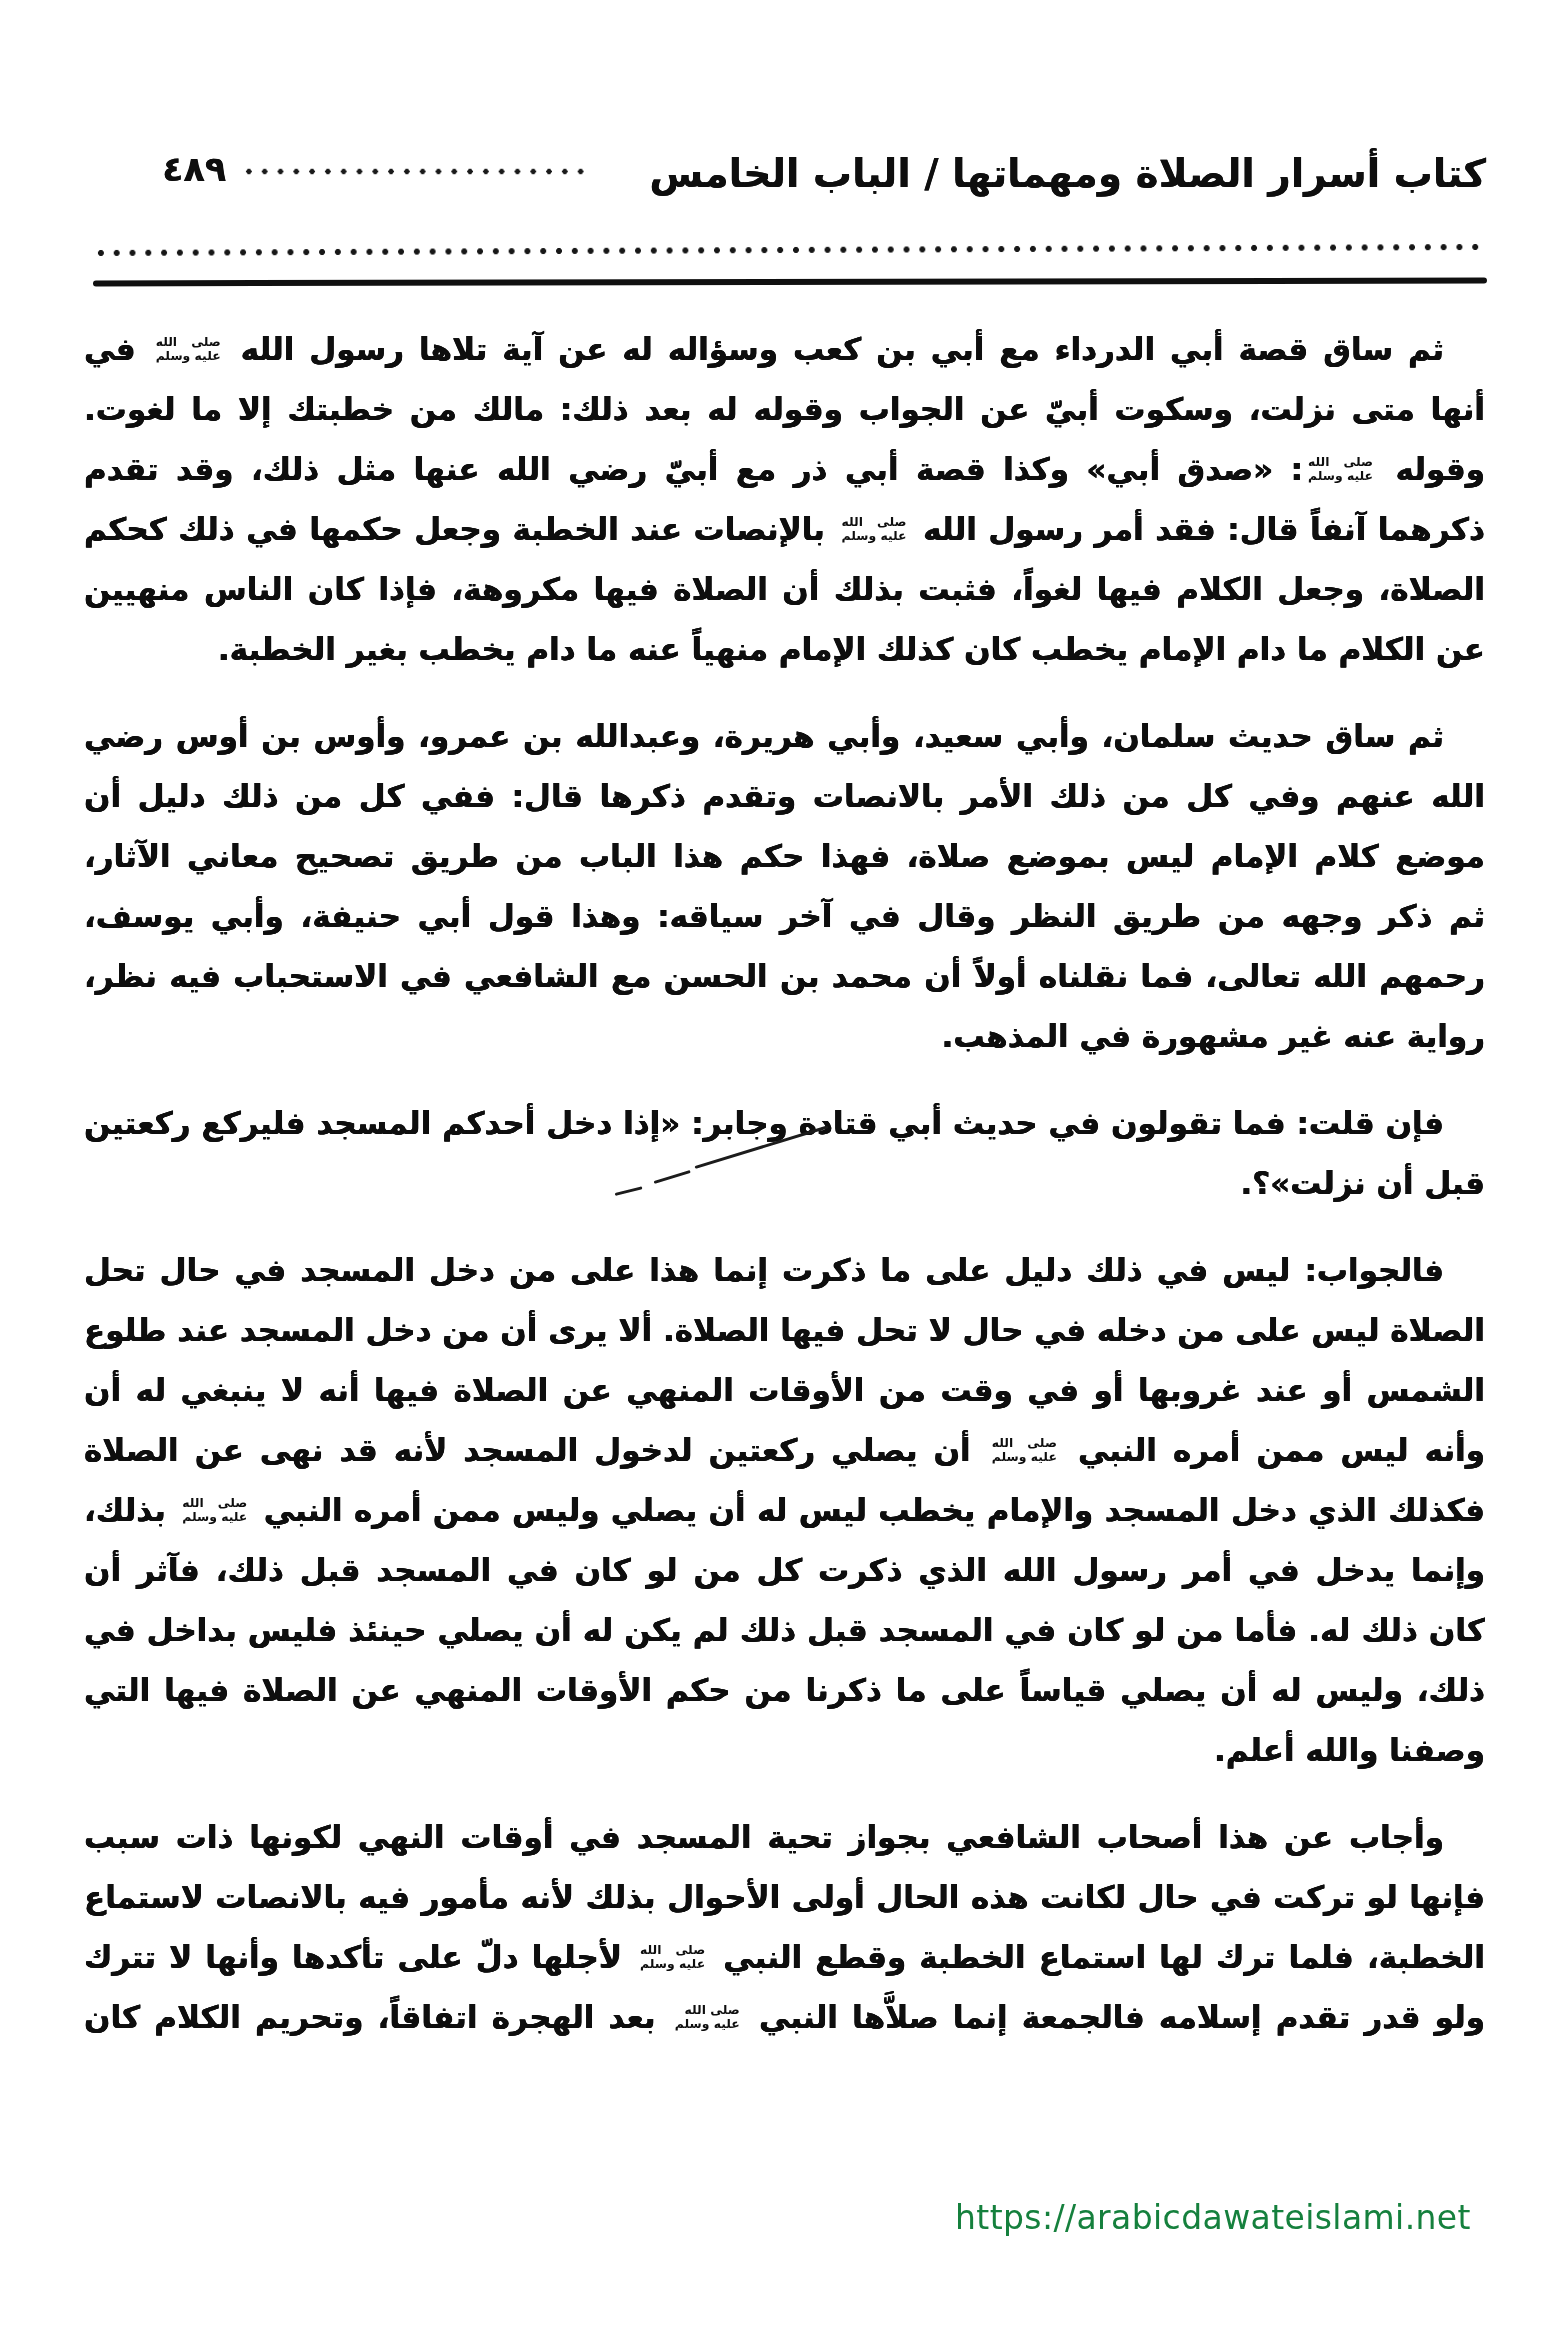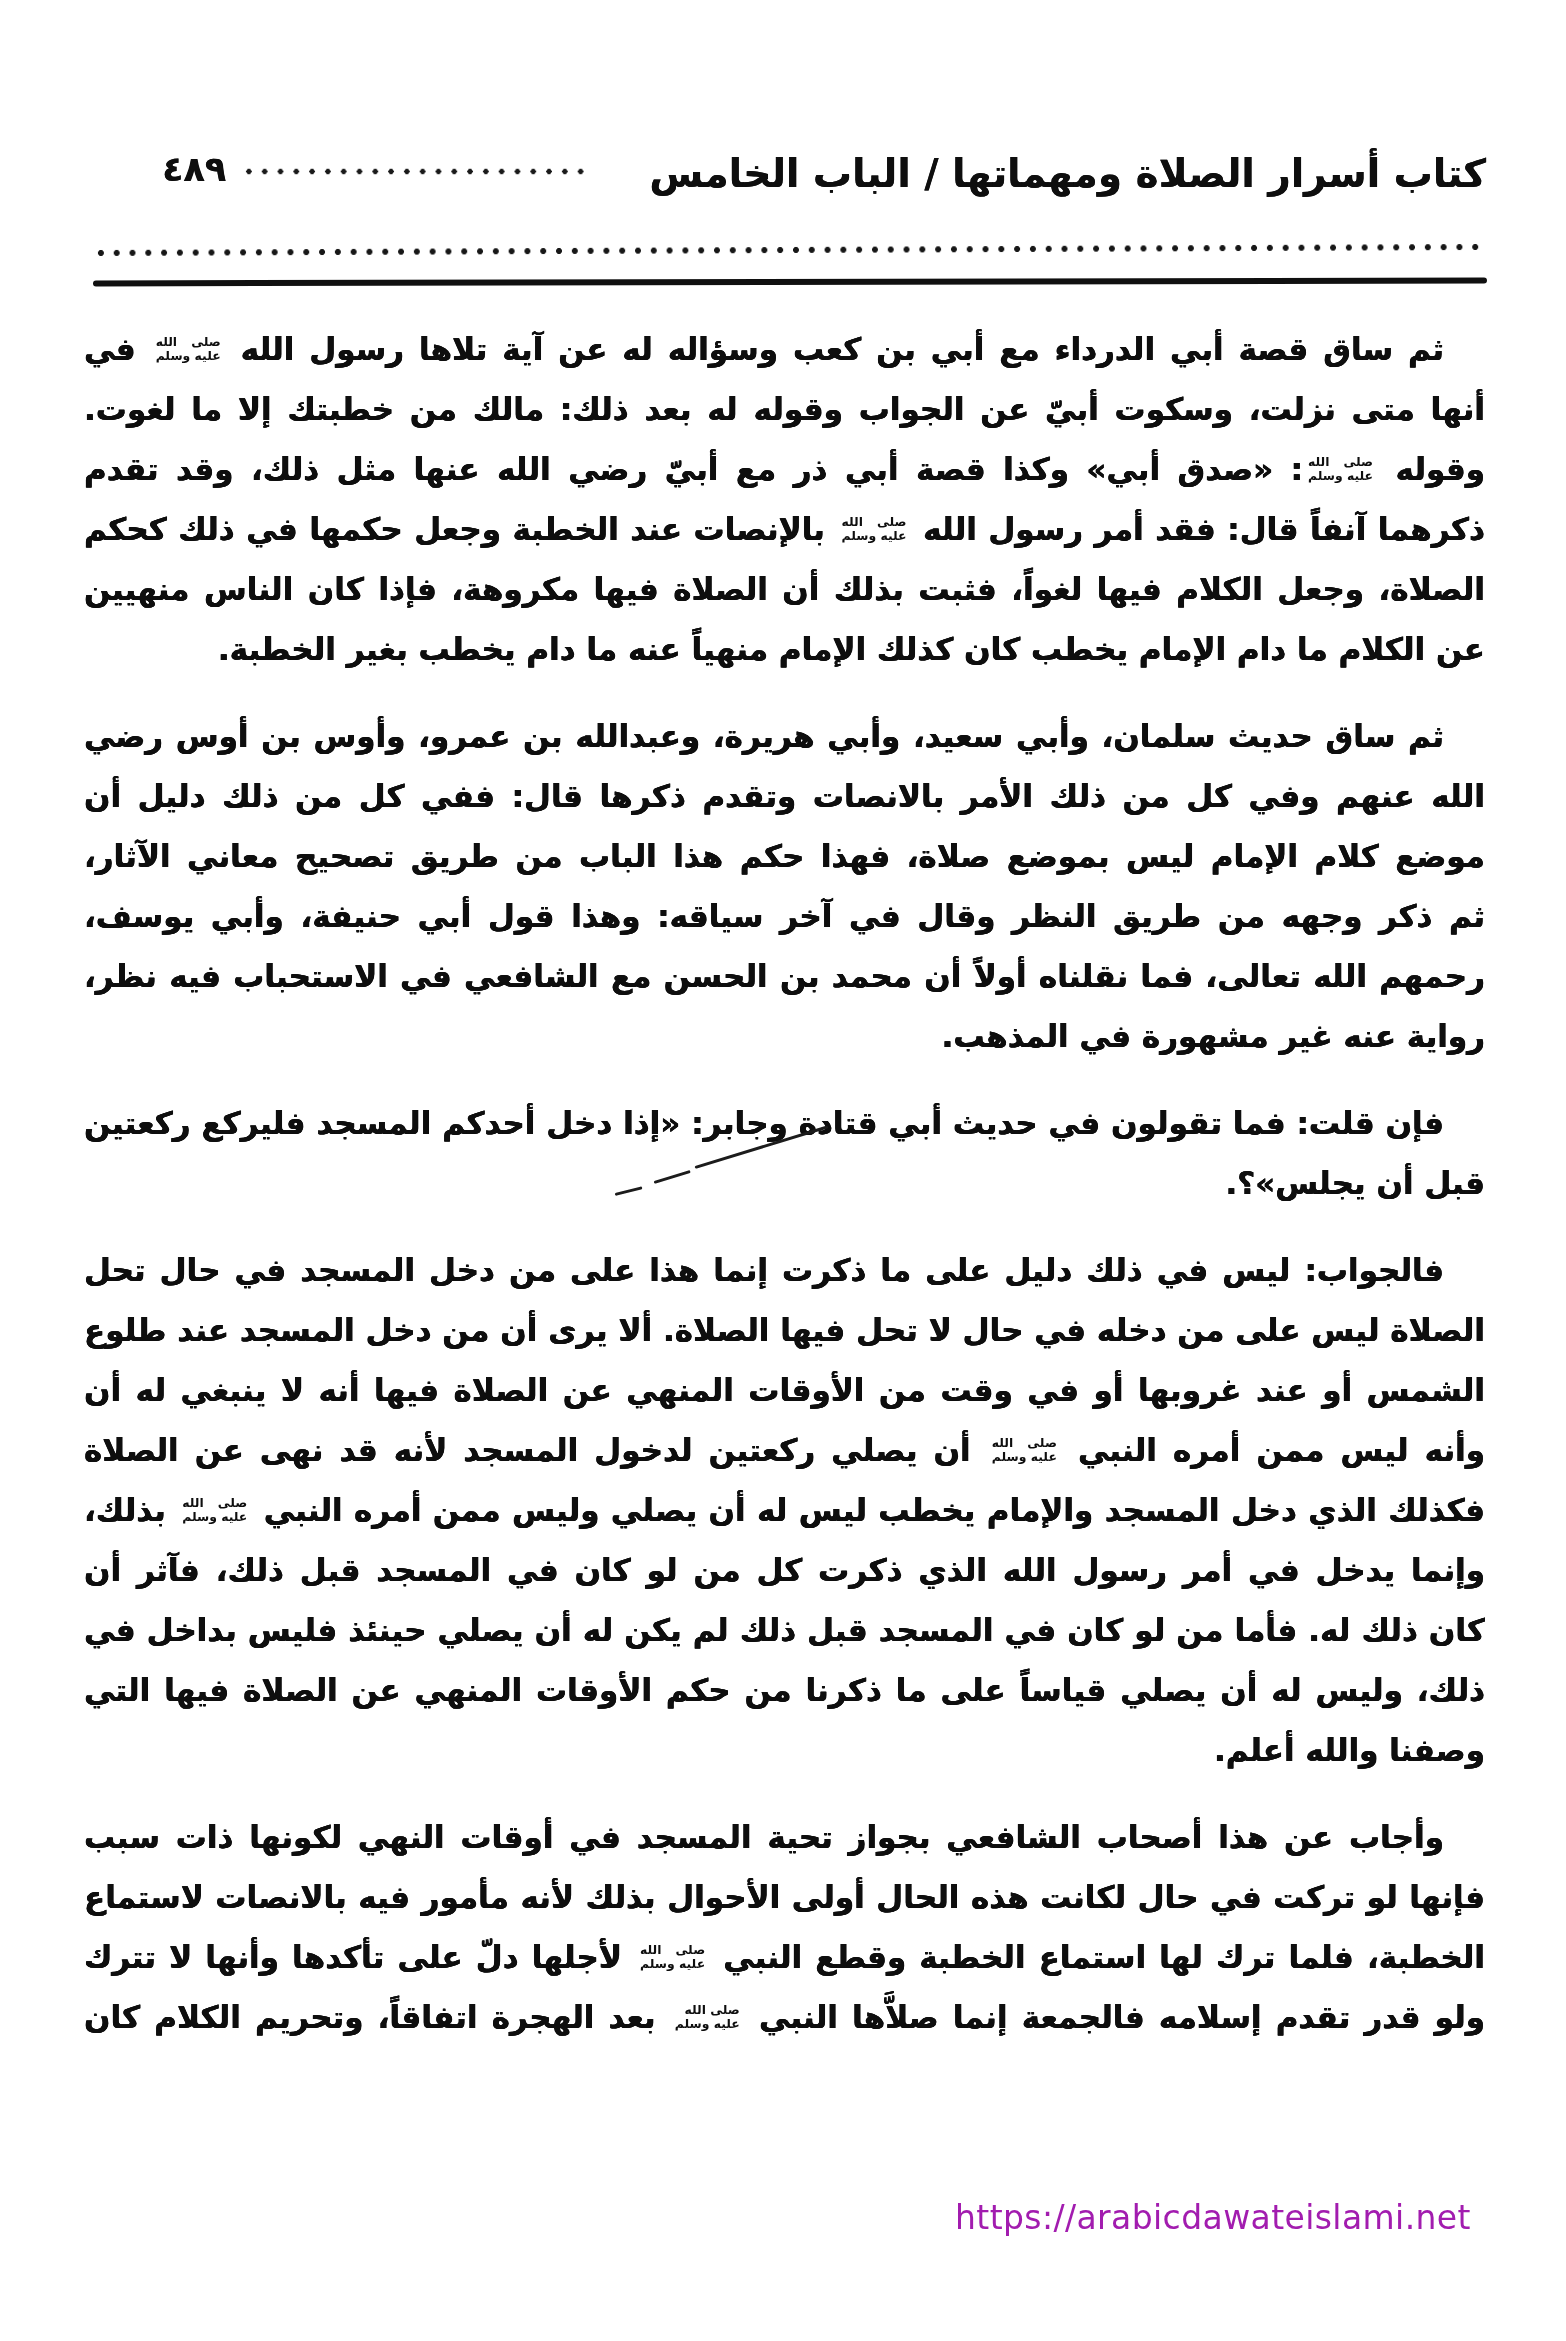--- a/index.html
+++ b/index.html
@@ -116,21 +116,21 @@
   .pen-b { left: 654px; top: 1181px; width: 38px;  transform: rotate(-17deg); }
   .pen-c { left: 615px; top: 1193px; width: 28px;  transform: rotate(-14deg); }
 
   
   .watermark {
     position: absolute;
     left: 955px; top: 2198px;
     direction: ltr;
     font-size: 33px;
     font-weight: 400;
-    color: #a21caf;
+    color: #15803d;
     letter-spacing: 0.4px;
     text-shadow: none;
   }
 </style>
 </head>
 <body>
 
 <div class="page">
 
   <div class="header">
@@ -154,21 +154,21 @@
       <div class="paragraph">
         <div class="line first">ثم ساق حديث سلمان، وأبي سعيد، وأبي هريرة، وعبدالله بن عمرو، وأوس بن أوس رضي</div>
         <div class="line">الله عنهم وفي كل من ذلك الأمر بالانصات وتقدم ذكرها قال: ففي كل من ذلك دليل أن</div>
         <div class="line">موضع كلام الإمام ليس بموضع صلاة، فهذا حكم هذا الباب من طريق تصحيح معاني الآثار،</div>
         <div class="line">ثم ذكر وجهه من طريق النظر وقال في آخر سياقه: وهذا قول أبي حنيفة، وأبي يوسف، ومحمد</div>
         <div class="line">رحمهم الله تعالى، فما نقلناه أولاً أن محمد بن الحسن مع الشافعي في الاستحباب فيه نظر، ولعله</div>
         <div class="line last">رواية عنه غير مشهورة في المذهب.</div>
       </div>
       <div class="paragraph">
         <div class="line first">فإن قلت: فما تقولون في حديث أبي قتادة وجابر: «إذا دخل أحدكم المسجد فليركع ركعتين</div>
-        <div class="line last">قبل أن يجلس»؟.</div>
+        <div class="line last">قبل أن نزلت»؟.</div>
       </div>
       <div class="paragraph">
         <div class="line first">فالجواب: ليس في ذلك دليل على ما ذكرت إنما هذا على من دخل المسجد في حال تحل فيها</div>
         <div class="line">الصلاة ليس على من دخله في حال لا تحل فيها الصلاة. ألا يرى أن من دخل المسجد عند طلوع</div>
         <div class="line">الشمس أو عند غروبها أو في وقت من الأوقات المنهي عن الصلاة فيها أنه لا ينبغي له أن يصلي،</div>
         <div class="line">وأنه ليس ممن أمره النبي <span class="sws"><span>صلى الله</span><span>عليه وسلم</span></span> أن يصلي ركعتين لدخول المسجد لأنه قد نهى عن الصلاة حينئذ،</div>
         <div class="line">فكذلك الذي دخل المسجد والإمام يخطب ليس له أن يصلي وليس ممن أمره النبي <span class="sws"><span>صلى الله</span><span>عليه وسلم</span></span> بذلك،</div>
         <div class="line">وإنما يدخل في أمر رسول الله الذي ذكرت كل من لو كان في المسجد قبل ذلك، فآثر أن يصلي</div>
         <div class="line">كان ذلك له. فأما من لو كان في المسجد قبل ذلك لم يكن له أن يصلي حينئذ فليس بداخل في</div>
         <div class="line">ذلك، وليس له أن يصلي قياساً على ما ذكرنا من حكم الأوقات المنهي عن الصلاة فيها التي</div>

